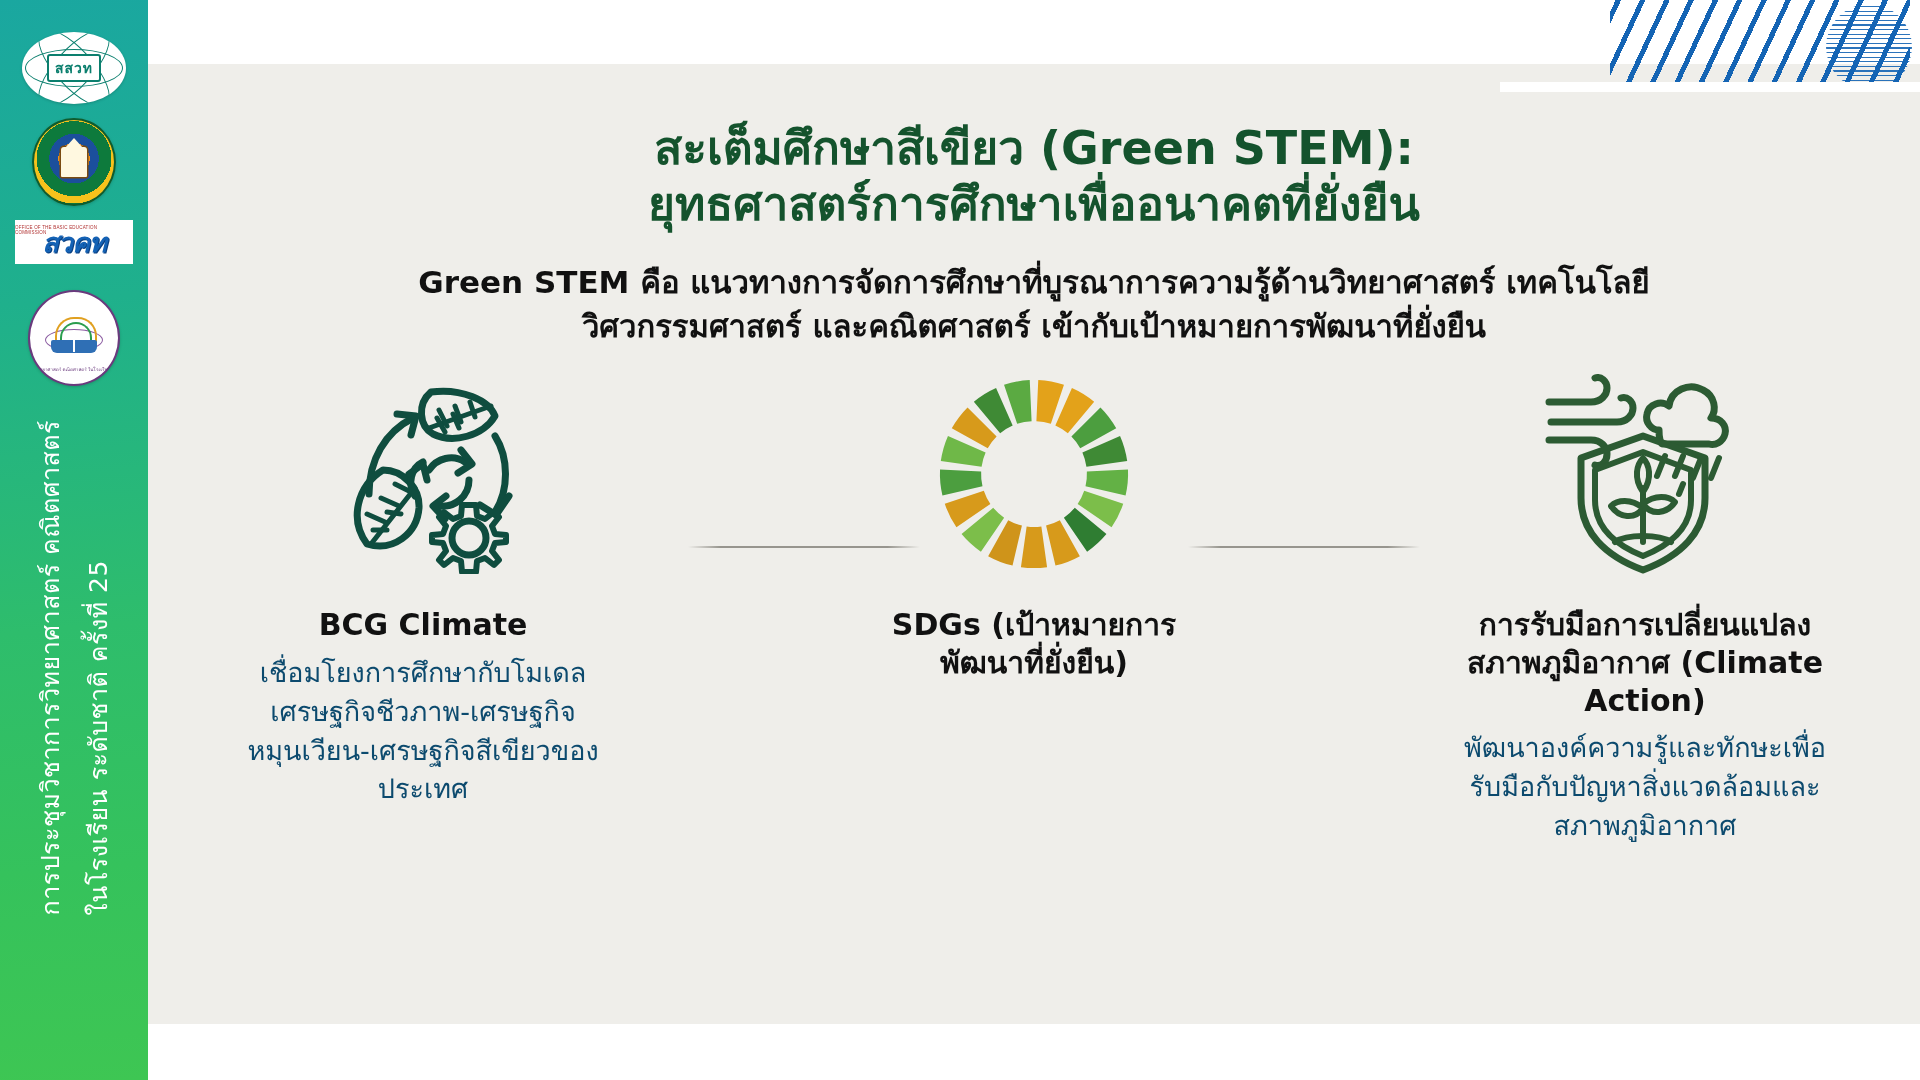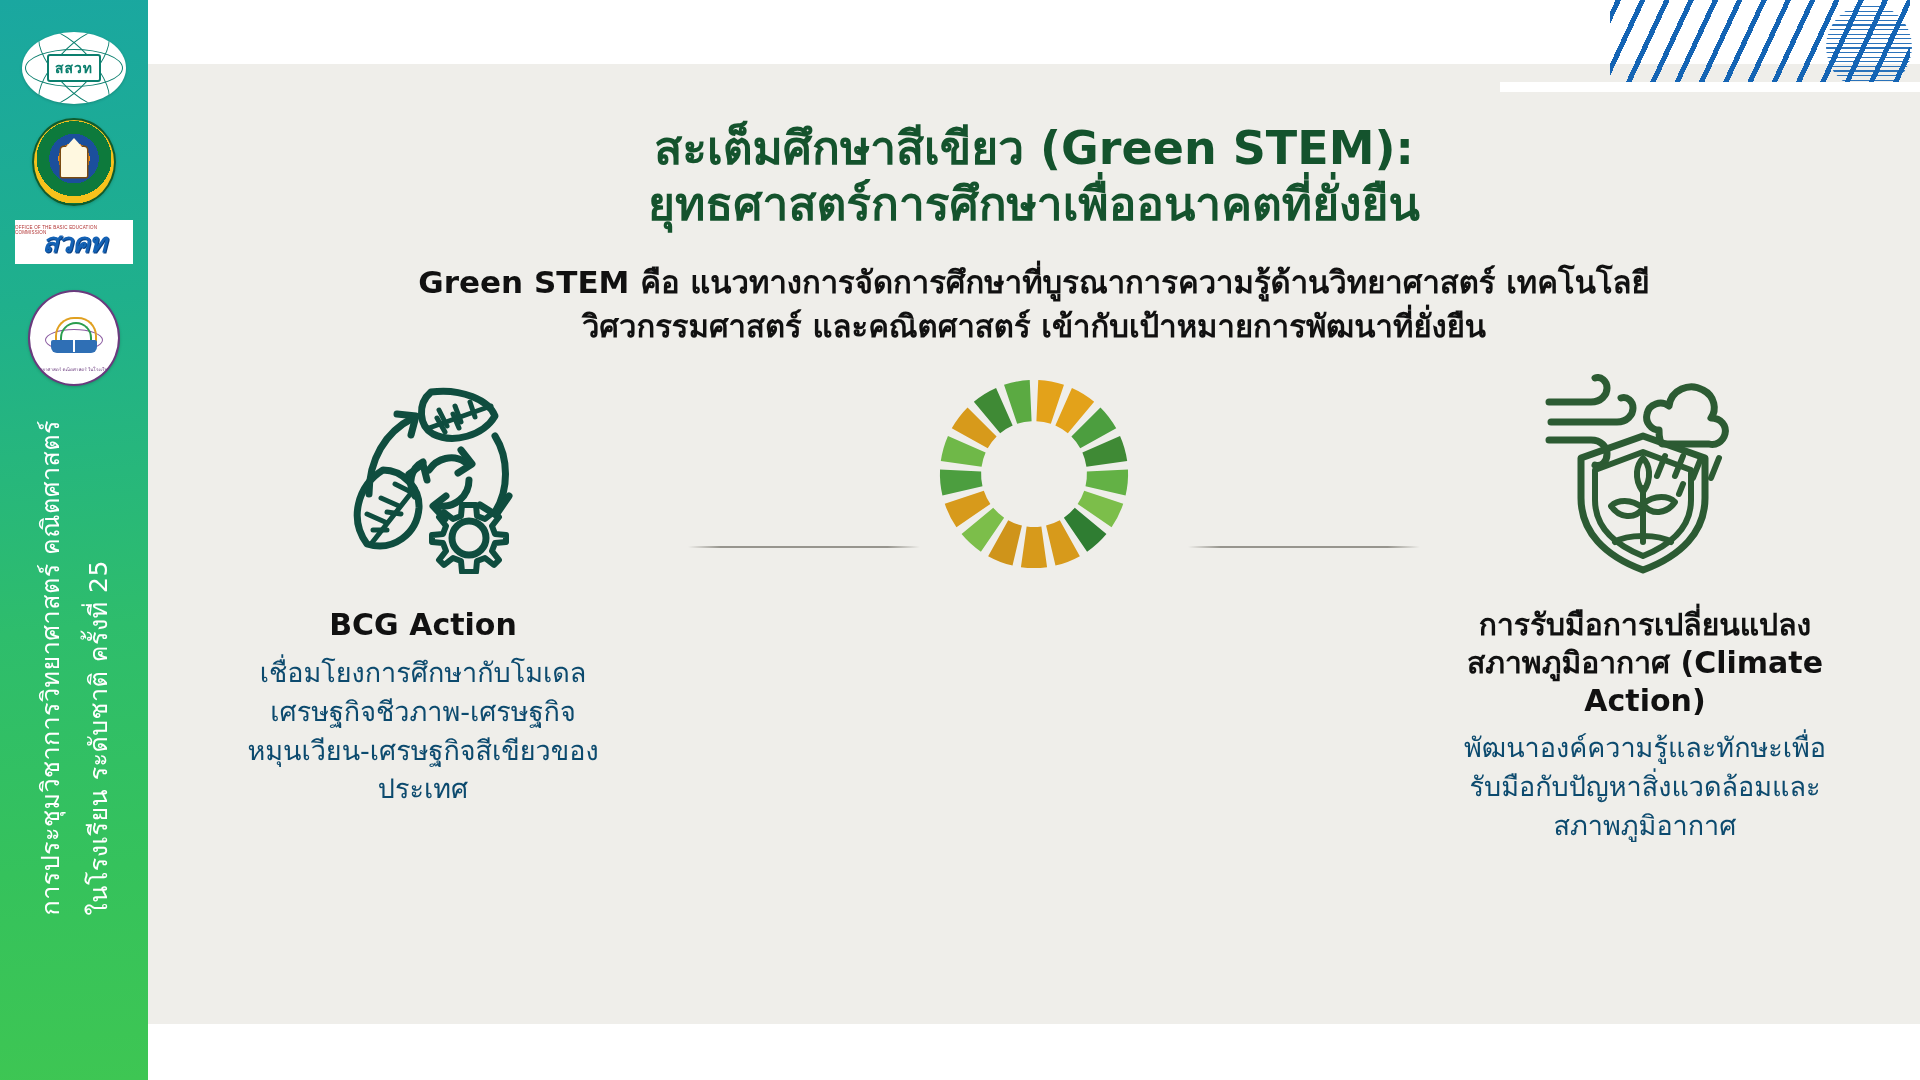--- a/index.html
+++ b/index.html
@@ -309,21 +309,21 @@
             <path d="M86 100 L100 90 L104 106"></path>
             <path d="M146 106 C146 122 132 134 116 132"></path>
             <path d="M122 145 L110 132 L123 122"></path>
 
             <circle cx="146" cy="164" r="17"></circle>
             <path d="M146 131 l7 0 1 11 8 3 9-7 5 5 -7 9 3 8 11 1 0 7 -11 1 -3 8 7 9 -5 5 -9-7 -8 3 -1 11 -7 0" stroke-width="6"></path>
             <path d="M146 131 l-7 0 -1 11 -8 3 -9-7 -5 5 7 9 -3 8 -11 1 0 7 11 1 3 8 -7 9 5 5 9-7 8 3 1 11 7 0" stroke-width="6"></path>
           </g>
         </svg>
       </div>
-      <div class="p-title">BCG Action</div>
+      <div class="p-title">BCG Climate</div>
       <div class="p-desc">เชื่อมโยงการศึกษากับโมเดล
 เศรษฐกิจชีวภาพ-เศรษฐกิจ
 หมุนเวียน-เศรษฐกิจสีเขียวของ
 ประเทศ</div>
     </div>
 
     <div class="pillar">
       <div class="icon-box">
         <svg id="sdg-wheel" width="196" height="196" viewBox="0 0 200 200">
             <path d="M104.35484686040836 4.0988253000913915 A96 96 0 0 1 130.58272637726068 9.001665689235807 L117.20278358720913 48.81343695019514 A54 54 0 0 0 102.44960135897969 46.055589231301404 Z" fill="#E3A21A"></path>
@@ -338,20 +338,22 @@
             <path d="M78.09750807382481 193.4680739473315 A96 96 0 0 1 53.21710260444547 183.82935351818608 L73.68462021500058 147.15401135397968 A54 54 0 0 0 87.67984829152645 152.57579159537397 Z" fill="#CF941A"></path>
             <path d="M45.81197175605049 179.24429061473722 A96 96 0 0 1 26.093592027270617 161.2686123603961 L58.42764551533972 134.46359445272282 A54 54 0 0 0 69.5192341127784 144.57491347078968 Z" fill="#7CBE4A"></path>
             <path d="M20.844828918851547 154.31812672684987 A96 96 0 0 1 8.951551376356889 130.43320560223358 L48.78524764920075 117.11867815125639 A54 54 0 0 0 55.475216266854 130.55394628385304 Z" fill="#D79A1B"></path>
             <path d="M6.568030550106144 122.05599883737077 A96 96 0 0 1 4.106108228936506 95.48762579127563 L46.05968587877678 97.46178950759254 A54 54 0 0 0 47.4445171844347 112.40649934602105 Z" fill="#4C9E3F"></path>
             <path d="M4.9097373799840796 86.81508608839619 A96 96 0 0 1 12.21166653159591 61.15146712113463 L50.6190624240227 78.14770025563823 A54 54 0 0 0 46.51172727624105 92.58348592472285 Z" fill="#6FB848"></path>
             <path d="M16.093911090029962 53.354869023313874 A96 96 0 0 1 32.17352572111196 32.062018083436286 L61.84760821812548 61.784885171932906 A54 54 0 0 0 52.80282498814186 73.76211382561405 Z" fill="#D79A1B"></path>
             <path d="M38.61006704705625 26.194335366226312 A96 96 0 0 1 61.29572610146024 12.147969960923419 L78.22884593207138 50.583233103019424 A54 54 0 0 0 65.46816271396914 58.484313643502304 Z" fill="#3F8A35"></path>
             <path d="M69.41727362273923 9.001665689235836 A96 96 0 0 1 95.64515313959154 4.0988253000913915 L97.55039864102025 46.05558923130141 A54 54 0 0 0 82.79721641279082 48.813436950195154 Z" fill="#5BAA42"></path>
           </svg>
       </div>
+      <div class="p-title">SDGs (เป้าหมายการ
+พัฒนาที่ยั่งยืน)</div>
     </div>
 
     <div class="pillar">
       <div class="icon-box">
         <svg width="212" height="200" viewBox="0 0 212 200">
           <g fill="none" stroke="#2c5b33" stroke-width="7" stroke-linecap="round" stroke-linejoin="round">
 
             <path d="M10 28 H52 C62 28 68 21 68 14 C68 7 62 2 56 4"></path>
             <path d="M12 48 H78 C88 48 94 41 94 34 C94 27 88 22 82 24"></path>
             <path d="M10 66 H52 C62 66 68 73 68 80 C68 88 62 93 56 91"></path>

